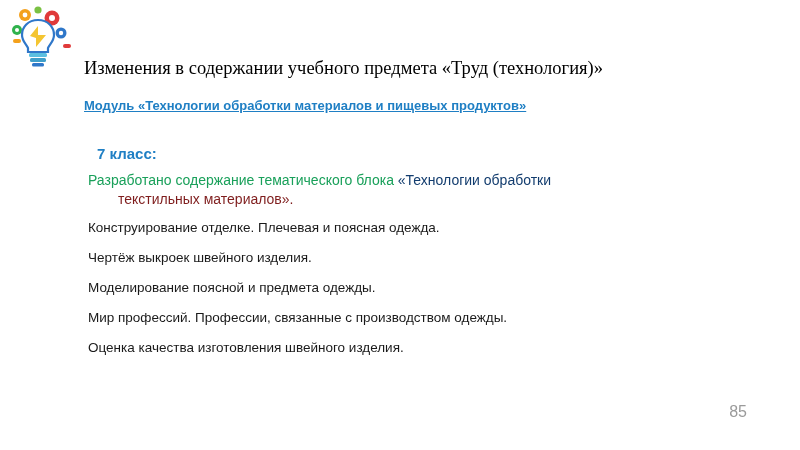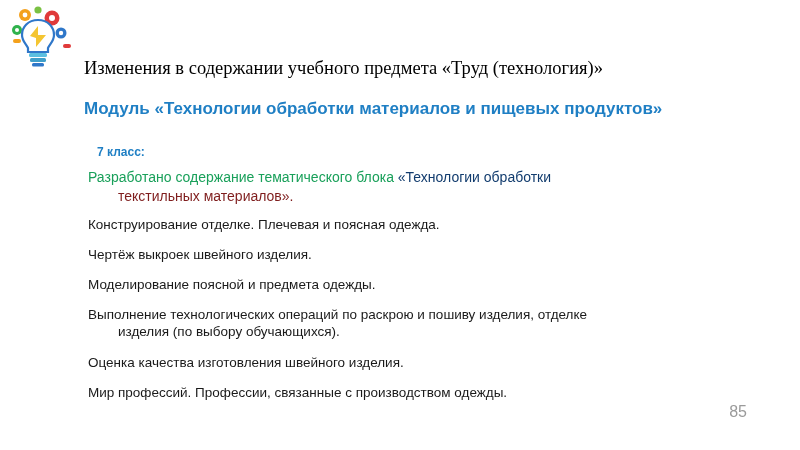--- a/index.html
+++ b/index.html
@@ -35,33 +35,34 @@
     font-family: "Liberation Serif", serif;
     font-size: 18.5px;
     color: #000000;
     line-height: 1.2;
   }
   .subtitle {
     position: absolute;
     left: 84px;
     top: 98px;
     width: 700px;
-    font-size: 17px;
+    font-size: 13px;
     font-weight: bold;
     color: #1f7fc4;
     line-height: 1.25;
+    text-decoration: underline;
   }
   .body-block {
     position: absolute;
     left: 88px;
     top: 145px;
     width: 680px;
   }
   .grade {
-    font-size: 12px;
+    font-size: 15px;
     font-weight: bold;
     color: #1f7fc4;
     margin: 0 0 9px 9px;
   }
   .devel {
     font-size: 14px;
     font-weight: normal;
     margin: 0 0 10px 0;
     line-height: 1.35;
     color: #19a05a;
@@ -138,27 +139,23 @@
     <p class="line">
       <span>Конструирование отделке. Плечевая и поясная одежда.</span>
     </p>
     <p class="line">
       <span>Чертёж выкроек швейного изделия.</span>
     </p>
     <p class="line">
       <span>Моделирование поясной и предмета одежды.</span>
     </p>
     <p class="line">
-      <span>Выполнение технологических операций по раскрою и пошиву изделия, отделке</span>
-      <span class="indent">изделия (по выбору обучающихся).</span>
+      <span>Мир профессий.  Профессии, связанные с производством одежды.</span>
     </p>
     <p class="line">
       <span>Оценка качества изготовления швейного изделия.</span>
-    </p>
-    <p class="line">
-      <span>Мир профессий.  Профессии, связанные с производством одежды.</span>
     </p>
 
   </div>
 
   <div class="page-num">85</div>
 
 </div>
 
 </body></html>

